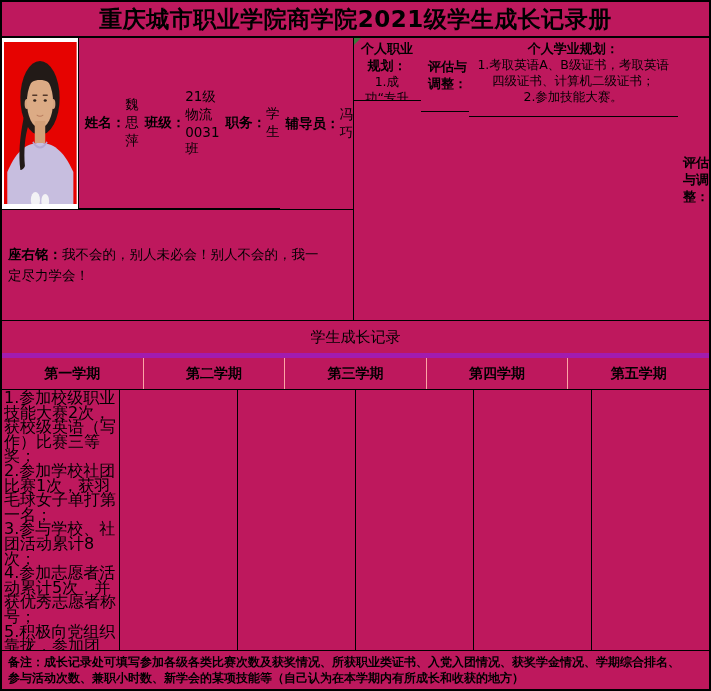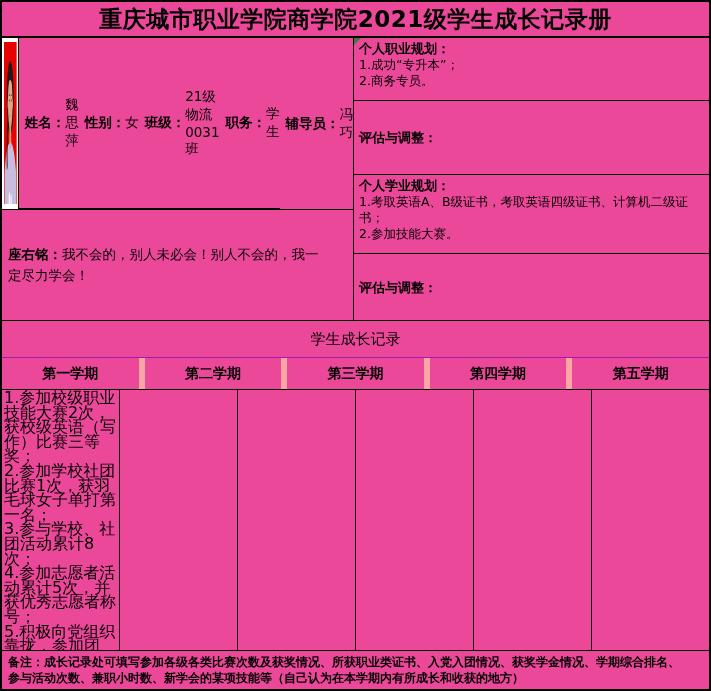--- a/index.html
+++ b/index.html
@@ -1,54 +1,54 @@
 <!DOCTYPE html>
 <html><head>
 <meta charset="utf-8">
 <style>
   html,body { margin:0; padding:0; background:#ffffff; }
   .form {
     position:relative; width:711px; height:691px; box-sizing:border-box;
-    border:2px solid #000; background:#ec4899; color:#000;
+    border:2px solid #000; background:#be185d; color:#000;
     font-family:"DejaVu Sans","Liberation Sans",sans-serif;
     display:flex; flex-direction:column; overflow:hidden;
   }
   .title {
     height:36px; box-sizing:border-box; border-bottom:2px solid #000;
     display:flex; align-items:center; justify-content:center;
     font-size:23px; font-weight:700; letter-spacing:0.5px;
   }
   
   .upper { height:283px; box-sizing:border-box; border-bottom:1px solid #000; display:flex; }
   .upper-left { width:352px; box-sizing:border-box; border-right:1px solid #000; display:flex; flex-direction:column; }
   .id-row { height:172px; box-sizing:border-box; border-bottom:1px solid #000; display:flex; }
   .photo-cell { width:115px; box-sizing:border-box; border-right:1px solid #000; padding:4px 1px 5px 2px; background:#fff; }
   .photo-cell svg { width:100%; height:100%; display:block; }
   .fields { flex:1; display:flex; flex-direction:row; }
   .field-row { flex:1; box-sizing:border-box; border-bottom:1px solid #000; display:flex; align-items:center; padding-left:6px; font-size:13.5px; }
   .field-row:last-child { border-bottom:none; }
   .flabel { font-weight:700; white-space:pre; }
   .motto-cell { flex:1; display:flex; align-items:center; padding:0 28px 0 6px; font-size:13.5px; line-height:21px;justify-content:flex-end; }
   .motto-text { display:inline; }
-  .upper-right { flex:1; display:flex; flex-direction:column; min-width:0; }
+  .upper-right { flex:1; display:flex; flex-direction:row; min-width:0;text-align:center; }
   .plan-cell { position:relative; box-sizing:border-box; border-bottom:1px solid #000; padding:2px 6px 0 5px; overflow:hidden; }
   .plan-cell.career { height:63px; }
   .plan-cell.academic { height:79px; }
   .eval-cell { box-sizing:border-box; border-bottom:1px solid #000; display:flex; align-items:center; padding-left:5px; }
   .eval-cell.career-eval { height:74px; }
   .eval-cell.academic-eval { flex:1; border-bottom:none; }
   .plan-heading { font-weight:700; font-size:13px; line-height:17px; }
   .plan-items { font-size:12.5px; line-height:16px; white-space:pre-line; }
   .corner-flag { position:absolute; top:0; left:0; width:0; height:0;
     border-top:7px solid #3c7a3c; border-right:7px solid transparent; }
   
-  .section-header { height:37px; box-sizing:border-box; border-bottom:1px solid #a21caf;
+  .section-header { height:37px; box-sizing:border-box; border-bottom:5px solid #a21caf;
     display:flex; align-items:center; justify-content:center; font-size:15px;text-align:center; }
   .sem-headers { height:32px; box-sizing:border-box; border-bottom:1px solid #000; display:flex; }
-  .sem-header { flex:1; box-sizing:border-box; border-right:6px solid #fca5a5;
+  .sem-header { flex:1; box-sizing:border-box; border-right:1px solid #fca5a5;
     display:flex; align-items:center; justify-content:center; font-weight:700; font-size:14px; }
   .sem-header:last-child { border-right:none; }
   .sem-cells { flex:1; min-height:0; box-sizing:border-box; border-bottom:1px solid #000; display:flex; }
   .sem-cell { flex:1; box-sizing:border-box; border-right:1px solid #000;
     padding:1px 2px; font-size:16px; line-height:14.6px; white-space:pre-line; overflow:hidden; }
   .sem-cell:last-child { border-right:none; }
   .note { height:38px; box-sizing:border-box; padding:3px 21px 0 6px;
     font-weight:700; font-size:12px; line-height:16px; }
 </style>
 </head>
@@ -79,24 +79,20 @@
             <path d="M44 100 Q55 111 66 100" fill="none" stroke="#b3a8d1" stroke-width="2"></path>
             <ellipse cx="48" cy="158" rx="7" ry="8" fill="#f3f2f5"></ellipse>
             <ellipse cx="63" cy="159" rx="6" ry="7" fill="#f3f2f5"></ellipse>
             <path d="M30 76 C24 96 22 112 25 128 C28 128 31 126 32 124 C30 110 32 94 37 84 Z" fill="#221a17"></path>
           </svg>
         </div>
         <div class="fields">
           <div class="field-row">
             <span class="flabel">姓名：</span>
               <span class="fvalue">魏思萍</span>
-          </div>
-          <div class="field-row">
-            <span class="flabel">性别：</span>
-              <span class="fvalue">女</span>
           </div>
           <div class="field-row">
             <span class="flabel">班级：</span>
               <span class="fvalue">21级物流0031班</span>
           </div>
           <div class="field-row">
             <span class="flabel">职务：</span>
               <span class="fvalue">学生</span>
           </div>
           <div class="field-row">

